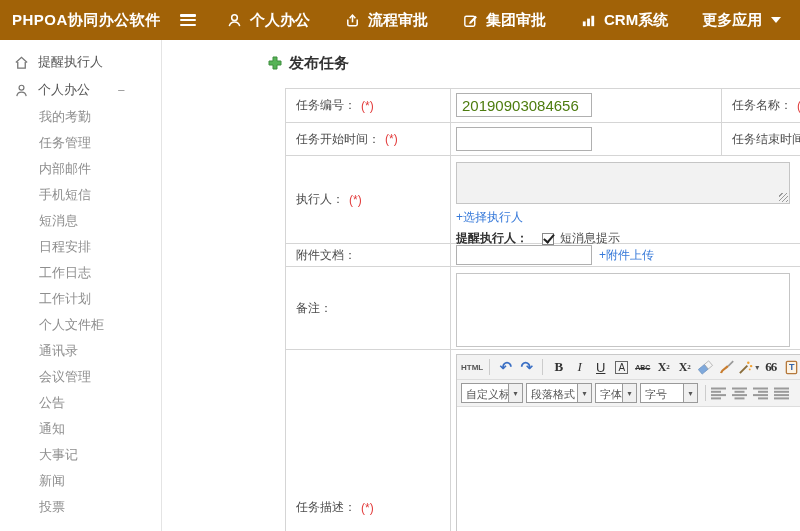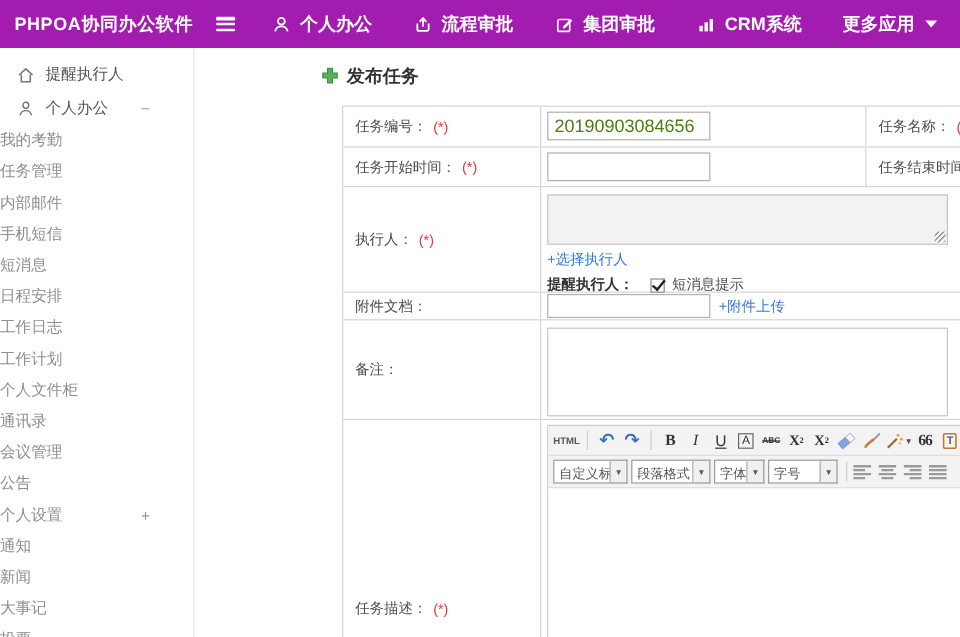--- a/index.html
+++ b/index.html
@@ -1,35 +1,35 @@
 <!DOCTYPE html>
 <html><head>
 <meta charset="utf-8">
 <style>
   * { box-sizing: border-box; margin: 0; padding: 0; }
   html,body { background:#fff; }
   body { font-family: "Liberation Sans", "DejaVu Sans", sans-serif; }
   .stage { position:relative; width:800px; height:531px; overflow:hidden; background:#fff; }
 
   
-  .hdr { height:40px; background:#a21caf; display:flex; align-items:center; color:#fff; }
+  .hdr { height:40px; background:#a16207; display:flex; align-items:center; color:#fff; }
   .hdr .logo { width:178px; padding-left:12px; font-size:15px; font-weight:bold; letter-spacing:.5px; }
   .hamb { width:22px; height:16px; margin-right:26px; display:flex; flex-direction:column; justify-content:space-between; cursor:pointer; padding:2px 2px; }
   .hamb i { display:block; height:2.5px; width:16px; background:#fff; border-radius:1px; }
   .topnav { display:flex; align-items:center; gap:34px; }
   .nav-item { display:flex; align-items:center; gap:7px; font-size:15px; font-weight:600; cursor:pointer; }
   .nav-ic { display:flex; align-items:center; }
   .caret-down { width:0; height:0; border-left:5px solid transparent; border-right:5px solid transparent; border-top:6px solid #fff; margin-left:2px; }
 
   
   .bodyrow { display:flex; height:491px; }
   .sidebar { width:162px; border-right:1px solid #e4e4e4; padding-top:8px; background:#fff; flex:none; }
   .s-item { display:flex; align-items:center; cursor:pointer; }
   .s-item.top { height:28px; padding-left:14px; gap:9px; color:#555; font-size:13px; }
-  .s-item.sub { height:26px; color:#8e8e8e; font-size:13px; }
+  .s-item.sub { height:26px; padding-left:39px; color:#8e8e8e; font-size:13px; }
   .s-ic { display:flex; align-items:center; }
   .s-toggle { margin-left:auto; margin-right:36px; color:#9a9a9a; font-size:13px; }
 
   .content { flex:1; padding-top:12px; position:relative; }
   .title-row { display:flex; align-items:center; gap:7px; margin-left:106px; height:22px; }
   .title-row h1 { font-size:15px; color:#333; font-weight:bold; }
   .plus-ic { display:flex; align-items:center; }
 
   
   .ftable { margin:14px 0 0 123px; width:840px; border:1px solid #d5d5d5; }
@@ -203,31 +203,27 @@
       <div class="s-item sub">
           <span>通讯录</span>
         </div>
       <div class="s-item sub">
           <span>会议管理</span>
         </div>
       <div class="s-item sub">
           <span>公告</span>
         </div>
       <div class="s-item sub">
-        <span>个人设置</span>
-        <span class="s-toggle">+</span>
-      </div>
-      <div class="s-item sub">
           <span>通知</span>
         </div>
       <div class="s-item sub">
+          <span>大事记</span>
+        </div>
+      <div class="s-item sub">
           <span>新闻</span>
-        </div>
-      <div class="s-item sub">
-          <span>大事记</span>
         </div>
       <div class="s-item sub">
           <span>投票</span>
         </div>
     </div>
 
     <div class="content">
       <div class="title-row">
         <span class="plus-ic">
           <svg width="14" height="14" viewBox="0 0 14 14">

